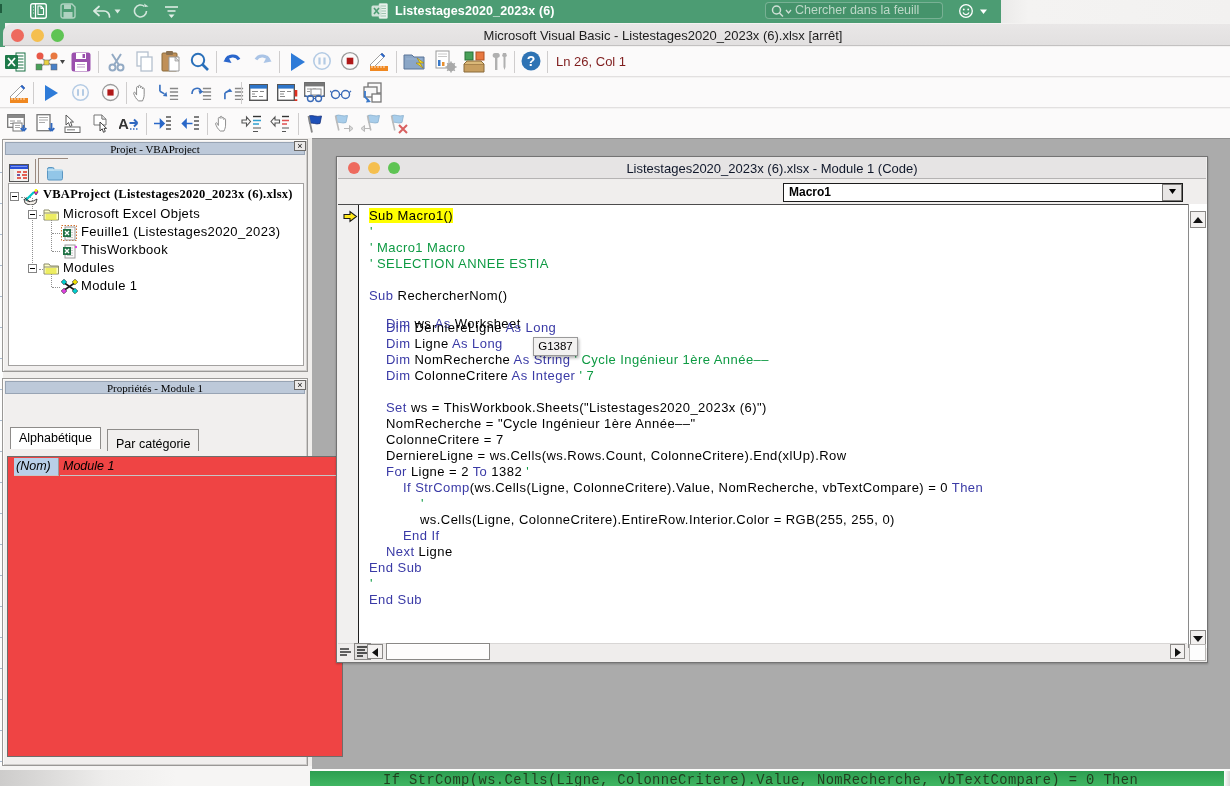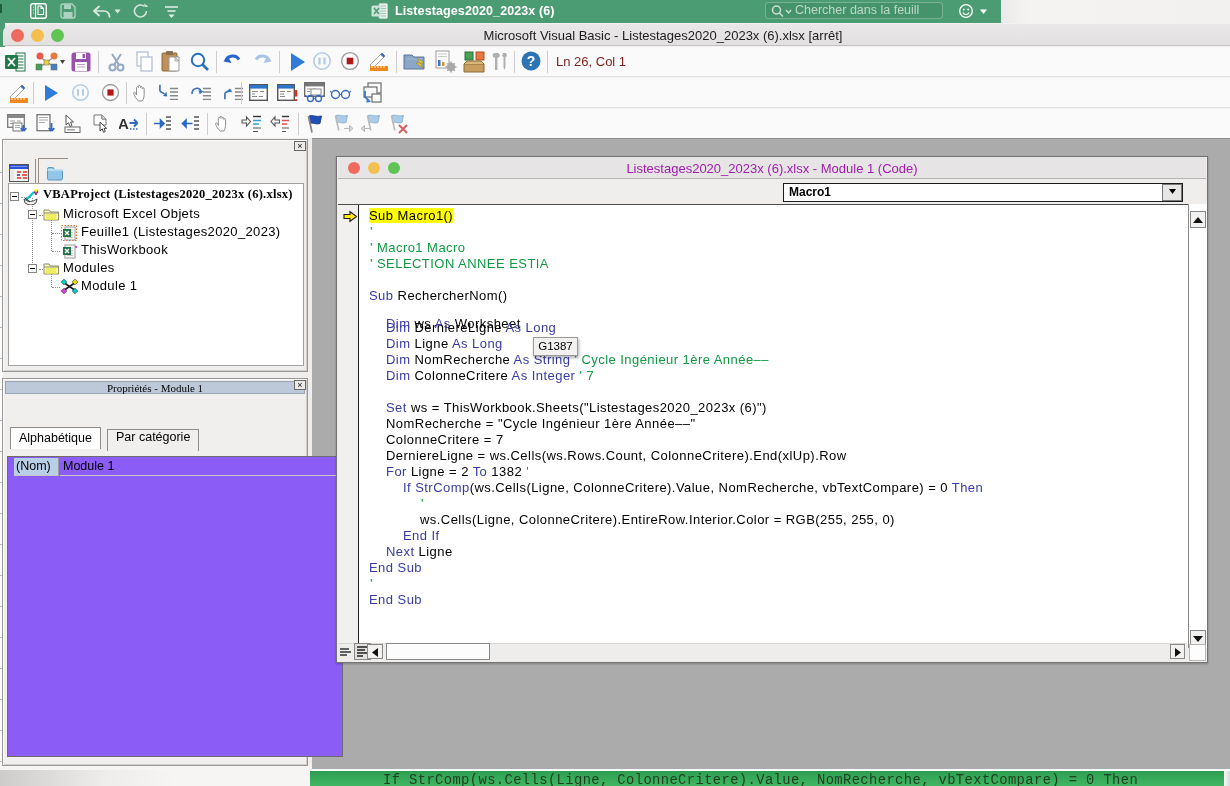--- a/index.html
+++ b/index.html
@@ -37,25 +37,25 @@
   #ptree { position:absolute; left:5px; top:43px; width:296px; height:183px; background:#fff; border:1px solid #a3a1a0; }
   .trow { position:absolute; font-size:13px; letter-spacing:0.35px; color:#000; white-space:nowrap; }
   .pm { position:absolute; width:9px; height:9px; border:1px solid #848484; background:#fff; }
   .pm:before { content:""; position:absolute; left:1px; right:1px; top:3px; height:1px; background:#000; }
   
   #pgcombo { position:absolute; left:4px; top:24px; width:298px; height:19px; background:#fff; border:1px solid #4a4a4a; font-size:12.5px; line-height:17px; }
   .dbtn { position:absolute; top:1px; width:17px; height:15px; background:#e8e6e5; border:1px solid #7a7876; text-align:center; }
   .dbtn svg { display:block; margin:4px auto 0; }
   #ptabs { position:absolute; left:4px; top:48px; height:24px; font-size:12.5px; }
   .tab { position:absolute; top:0; height:22px; background:#f1efee; border:1px solid #8e8c8a; border-bottom:none; padding:3px 8px 0; white-space:nowrap; }
-  #pgrid { position:absolute; left:4px; top:77px; width:336px; height:301px; background:#8b5cf6; border:1px solid #6f6d6b; }
+  #pgrid { position:absolute; left:4px; top:77px; width:336px; height:301px; background:#ef4444; border:1px solid #6f6d6b;font-style:italic; }
   
   #cw { left:336px; top:156px; width:872px; height:507px; background:#f0eeed; border:1px solid #737373; box-shadow:0 1px 2px rgba(0,0,0,0.25); }
   #cw-title { position:absolute; left:1px; top:0px; right:1px; height:22px; background:#e6e4e4; border-bottom:1px solid #b5b3b3; }
-  #cw-title .t { position:absolute; left:100px; right:100px; top:4px; text-align:center; font-size:13px; color:#a21caf; }
+  #cw-title .t { position:absolute; left:100px; right:100px; top:4px; text-align:center; font-size:13px; color:#0f172a; }
   .combo { position:absolute; top:26px; height:19px; background:#fff; border:1px solid #1c1c1c; font-size:12px; font-weight:700; line-height:17px; padding-left:5px; }
   #code-area { position:absolute; left:1px; top:47px; width:850px; height:440px; background:#fff; border-top:1px solid #4c4c4c; }
   #margin { position:absolute; left:0; top:0; width:21px; height:440px; background:#f1f0ef; border-right:1px solid #1f1f1f; }
   .cl { position:absolute; white-space:pre; font-size:13px; letter-spacing:0.45px; line-height:16px; height:16px; color:#000; }
   .kw { color:#3a3aa6; } .cm { color:#0e9a43; }
   #vscroll { position:absolute; right:0px; top:47px; width:19px; height:444px; background:#fff; border-left:1px solid #8a8a8a; }
   .sbtn { position:absolute; background:#f3f1f0; border:1px solid #8a8886; }
   #hscroll { position:absolute; left:1px; bottom:1px; right:20px; height:18px; background:#efedec; box-shadow:inset 0 1px 0 #d8d6d5; }
   #tooltip { left:533px; top:337px; width:45px; height:19px; background:#f2f1f0; border:1px solid #9a9a9a; box-shadow:1px 2px 3px rgba(0,0,0,0.3); font-size:11.5px; text-align:center; line-height:17px; color:#000; }
   
@@ -400,20 +400,21 @@
           <path d="M10 15.5 h-5.5 m0 -3 l-3.5 3 3.5 3 z" fill="#d8d8d8" stroke="#b8b8b8" stroke-width="1"></path>
         </svg></div>
     <div class="ic" style="left:388px;top:4px;"><svg width="22" height="21">
           <path d="M4 2.5 C7.5 1 10.5 4 15.5 2.5 L14 9.5 C10 11 8 8.5 4.5 9.5 z" fill="#a8cdea" stroke="#88aecd" stroke-width="0.8"></path>
           <path d="M3.5 2.5 L6.8 17.5" stroke="#bbb" stroke-width="1.6"></path>
           <path d="M11 12 l8 8 M19 12 l-8 8" stroke="#d86060" stroke-width="2"></path>
         </svg></div>
   </div>
 
   <div id="proj" class="panel">
+    <div class="ptitle">Projet - VBAProject</div>
     <div class="pclose">×</div>
     <div style="position:absolute;left:6px;top:24px;width:20px;height:18px;"><svg width="20" height="18">
           <rect x="0.5" y="0.5" width="19" height="17" fill="#f2f2f0" stroke="#555"></rect>
           <rect x="1" y="1" width="18" height="4" fill="#2a50d8"></rect>
           <rect x="2" y="2" width="16" height="1" fill="#7a94ec"></rect>
           <rect x="1" y="5" width="4" height="12" fill="#e8e8e4"></rect>
           <path d="M8 8h4M14 8h4M8 11h3M13 11h5M8 14h4M14 14h4" stroke="#e03020" stroke-width="1.4"></path>
           <path d="M8 11h3" stroke="#3858c8" stroke-width="1.4"></path>
         </svg></div>
     <div style="position:absolute;left:32px;top:19px;width:1px;height:24px;background:#9a8a80;"></div>
@@ -484,21 +485,21 @@
       <div class="trow" style="left:54px;top:76px;">Modules</div>
       <div class="trow" style="left:72px;top:94px;">Module 1</div>
     </div>
   </div>
 
   <div id="props" class="panel">
     <div class="ptitle">Propriétés - Module 1</div>
     <div class="pclose">×</div>
     <div id="ptabs">
       <div class="tab" style="left:3px;background:#fff;z-index:2;height:22px;">Alphabétique</div>
-      <div class="tab" style="left:100px;padding-top:0;height:22px;top:2px;">Par catégorie</div>
+      <div class="tab" style="left:100px;padding-top:7px;height:22px;top:2px;">Par catégorie</div>
     </div>
     <div id="pgrid">
       <div style="position:absolute;left:6px;top:1px;width:45px;height:18px;background:#b9cfe8;border-right:1px solid #9a9a9a;border-bottom:1px solid #c6c6c6;font-size:12.5px;line-height:17px;padding-left:2px;">(Nom)</div>
       <div style="position:absolute;left:52px;top:1px;height:18px;border-bottom:1px solid #c6c6c6;right:0;font-size:12.5px;line-height:17px;padding-left:3px;">Module 1</div>
     </div>
   </div>
 
   <div id="cw" class="abs">
     <div id="cw-title">
         <div class="t">Listestages2020_2023x (6).xlsx - Module 1 (Code)</div>

